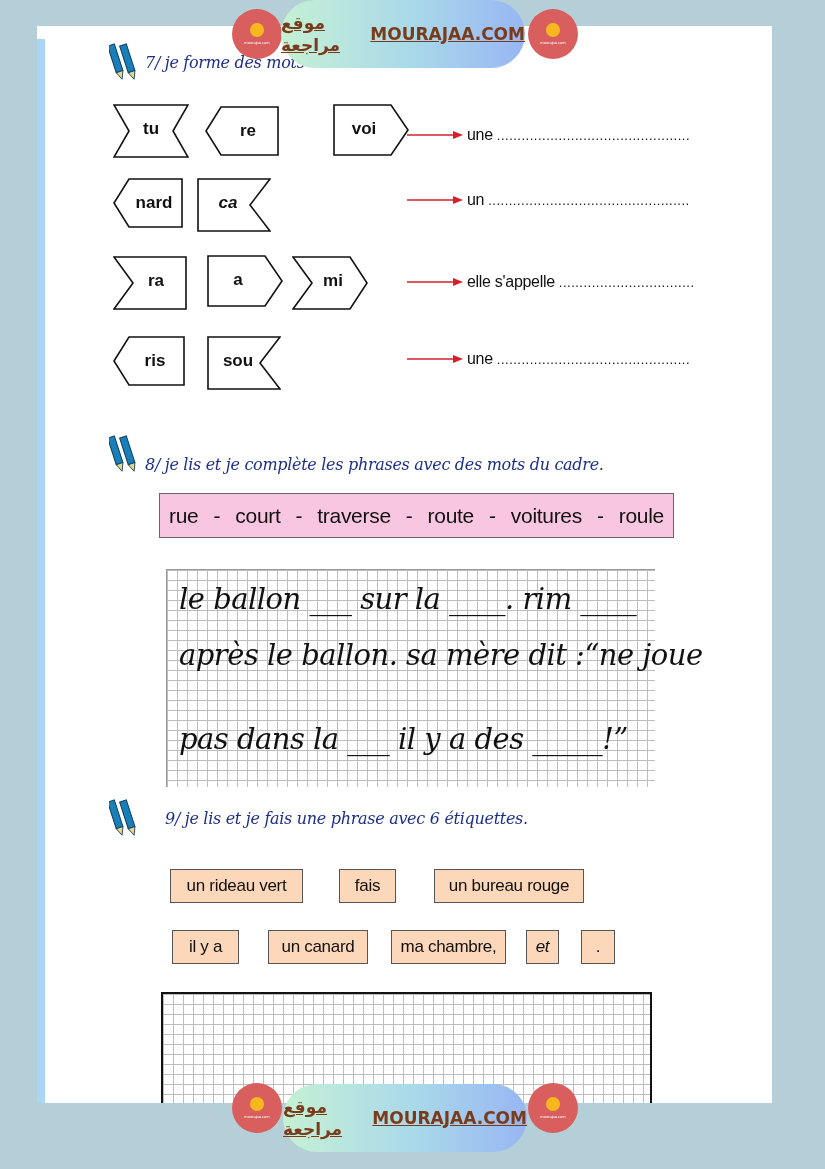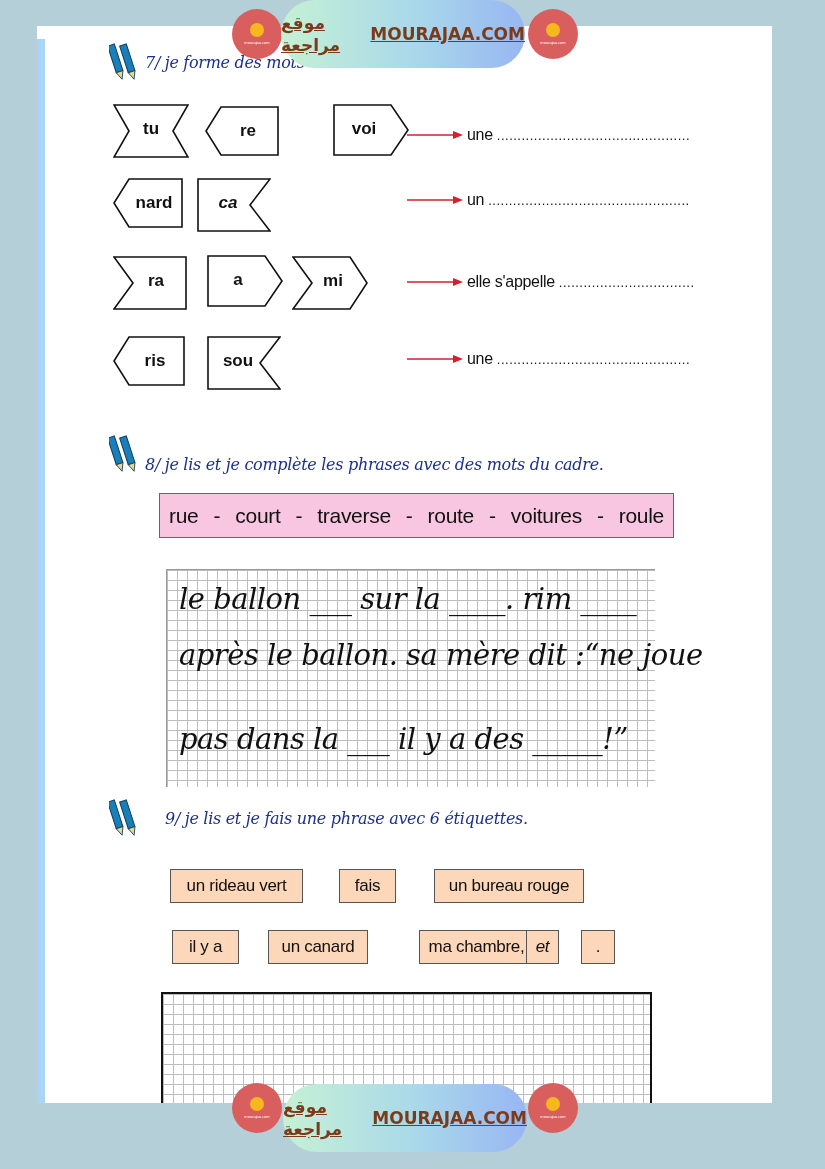--- a/index.html
+++ b/index.html
@@ -232,21 +232,21 @@
     </svg>
     <span>9/ je lis et je fais une phrase avec 6 étiquettes.</span>
   </div>
 
   <div class="label-tile" style="left:133px; top:843px; width:133px;">un rideau vert</div>
   <div class="label-tile" style="left:302px; top:843px; width:57px;">fais</div>
   <div class="label-tile" style="left:397px; top:843px; width:150px;">un bureau rouge</div>
 
   <div class="label-tile" style="left:135px; top:904px; width:67px;">il y a</div>
   <div class="label-tile" style="left:231px; top:904px; width:100px;">un canard</div>
-  <div class="label-tile" style="left:354px; top:904px; width:115px;margin-left:28px;">ma chambre,</div>
+  <div class="label-tile" style="left:354px; top:904px; width:115px;">ma chambre,</div>
   <div class="label-tile" style="left:489px; top:904px; width:33px;font-style:italic;">et</div>
   <div class="label-tile" style="left:544px; top:904px; width:34px;">.</div>
 
   <div class="grid grid-9"></div>
 </div>
 
 <div class="wm-badge" style="left:232px; top:9px;">
   <div class="dot"></div>
   <div class="txt">mourajaa.com</div>
 </div>

